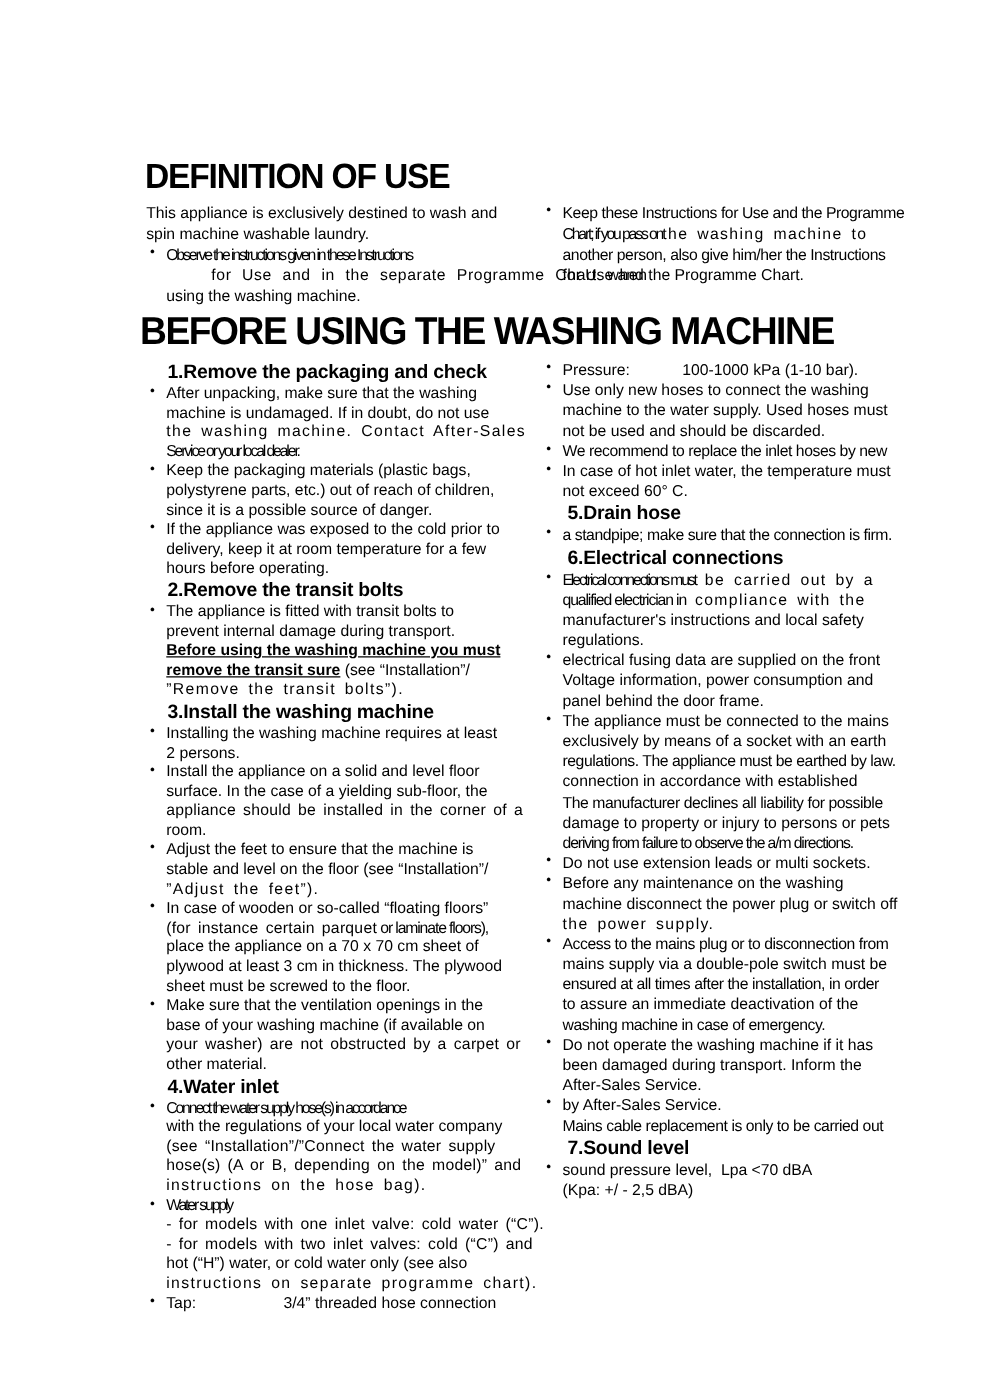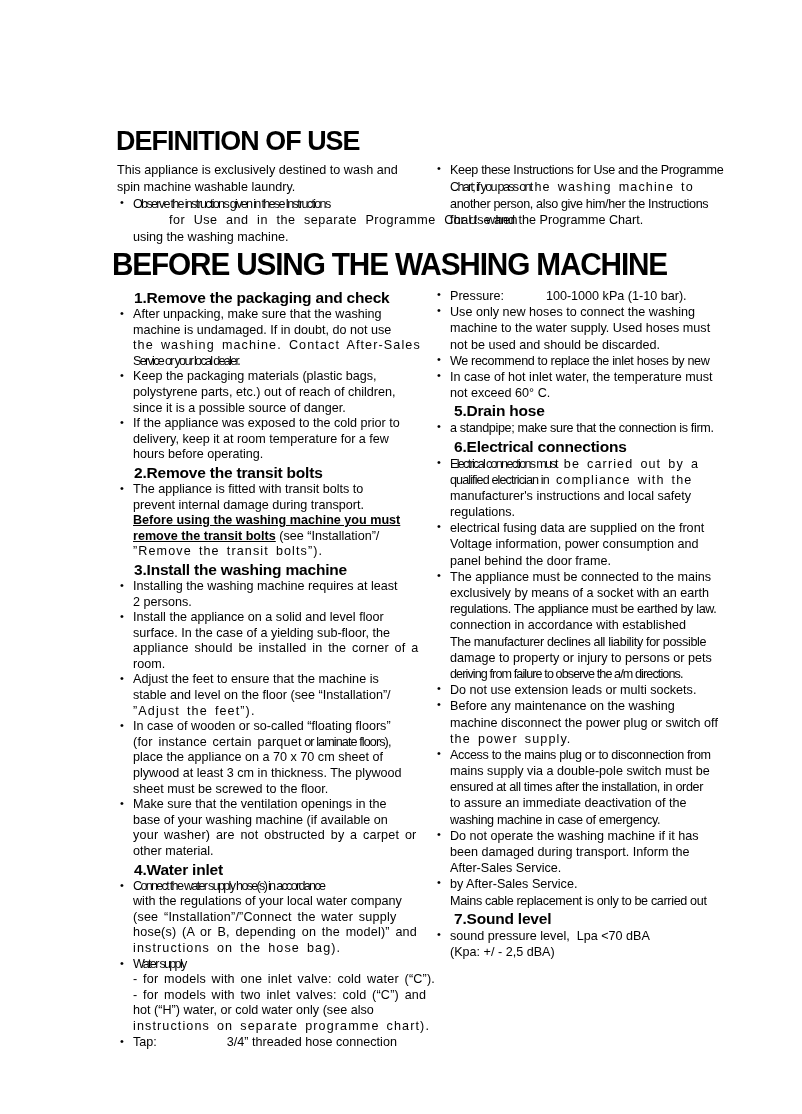--- a/index.html
+++ b/index.html
@@ -119,21 +119,21 @@
         <div class="line"><span>If the appliance was exposed to the cold prior to</span></div>
         <div class="line"><span>delivery, keep it at room temperature for a few</span></div>
         <div class="line"><span>hours before operating.</span></div>
       </div>
       <div class="sec-heading">2.Remove the transit bolts</div>
       <div class="bullet">
         <span class="dot">•</span>
         <div class="line"><span>The appliance is fitted with transit bolts to</span></div>
         <div class="line"><span>prevent internal damage during transport.</span></div>
         <div class="line"><span class="boldu">Before using the washing machine you must</span></div>
-        <div class="line"><span class="boldu">remove the transit bolts</span><span> (see “Installation”/</span></div>
+        <div class="line"><span class="boldu">remove the transit sure</span><span> (see “Installation”/</span></div>
         <div class="line"><span class="spread">”Remove the transit bolts”).</span></div>
       </div>
       <div class="sec-heading">3.Install the washing machine</div>
       <div class="bullet">
         <span class="dot">•</span>
         <div class="line"><span>Installing the washing machine requires at least</span></div>
         <div class="line"><span>2 persons.</span></div>
       </div>
       <div class="bullet">
         <span class="dot">•</span>

